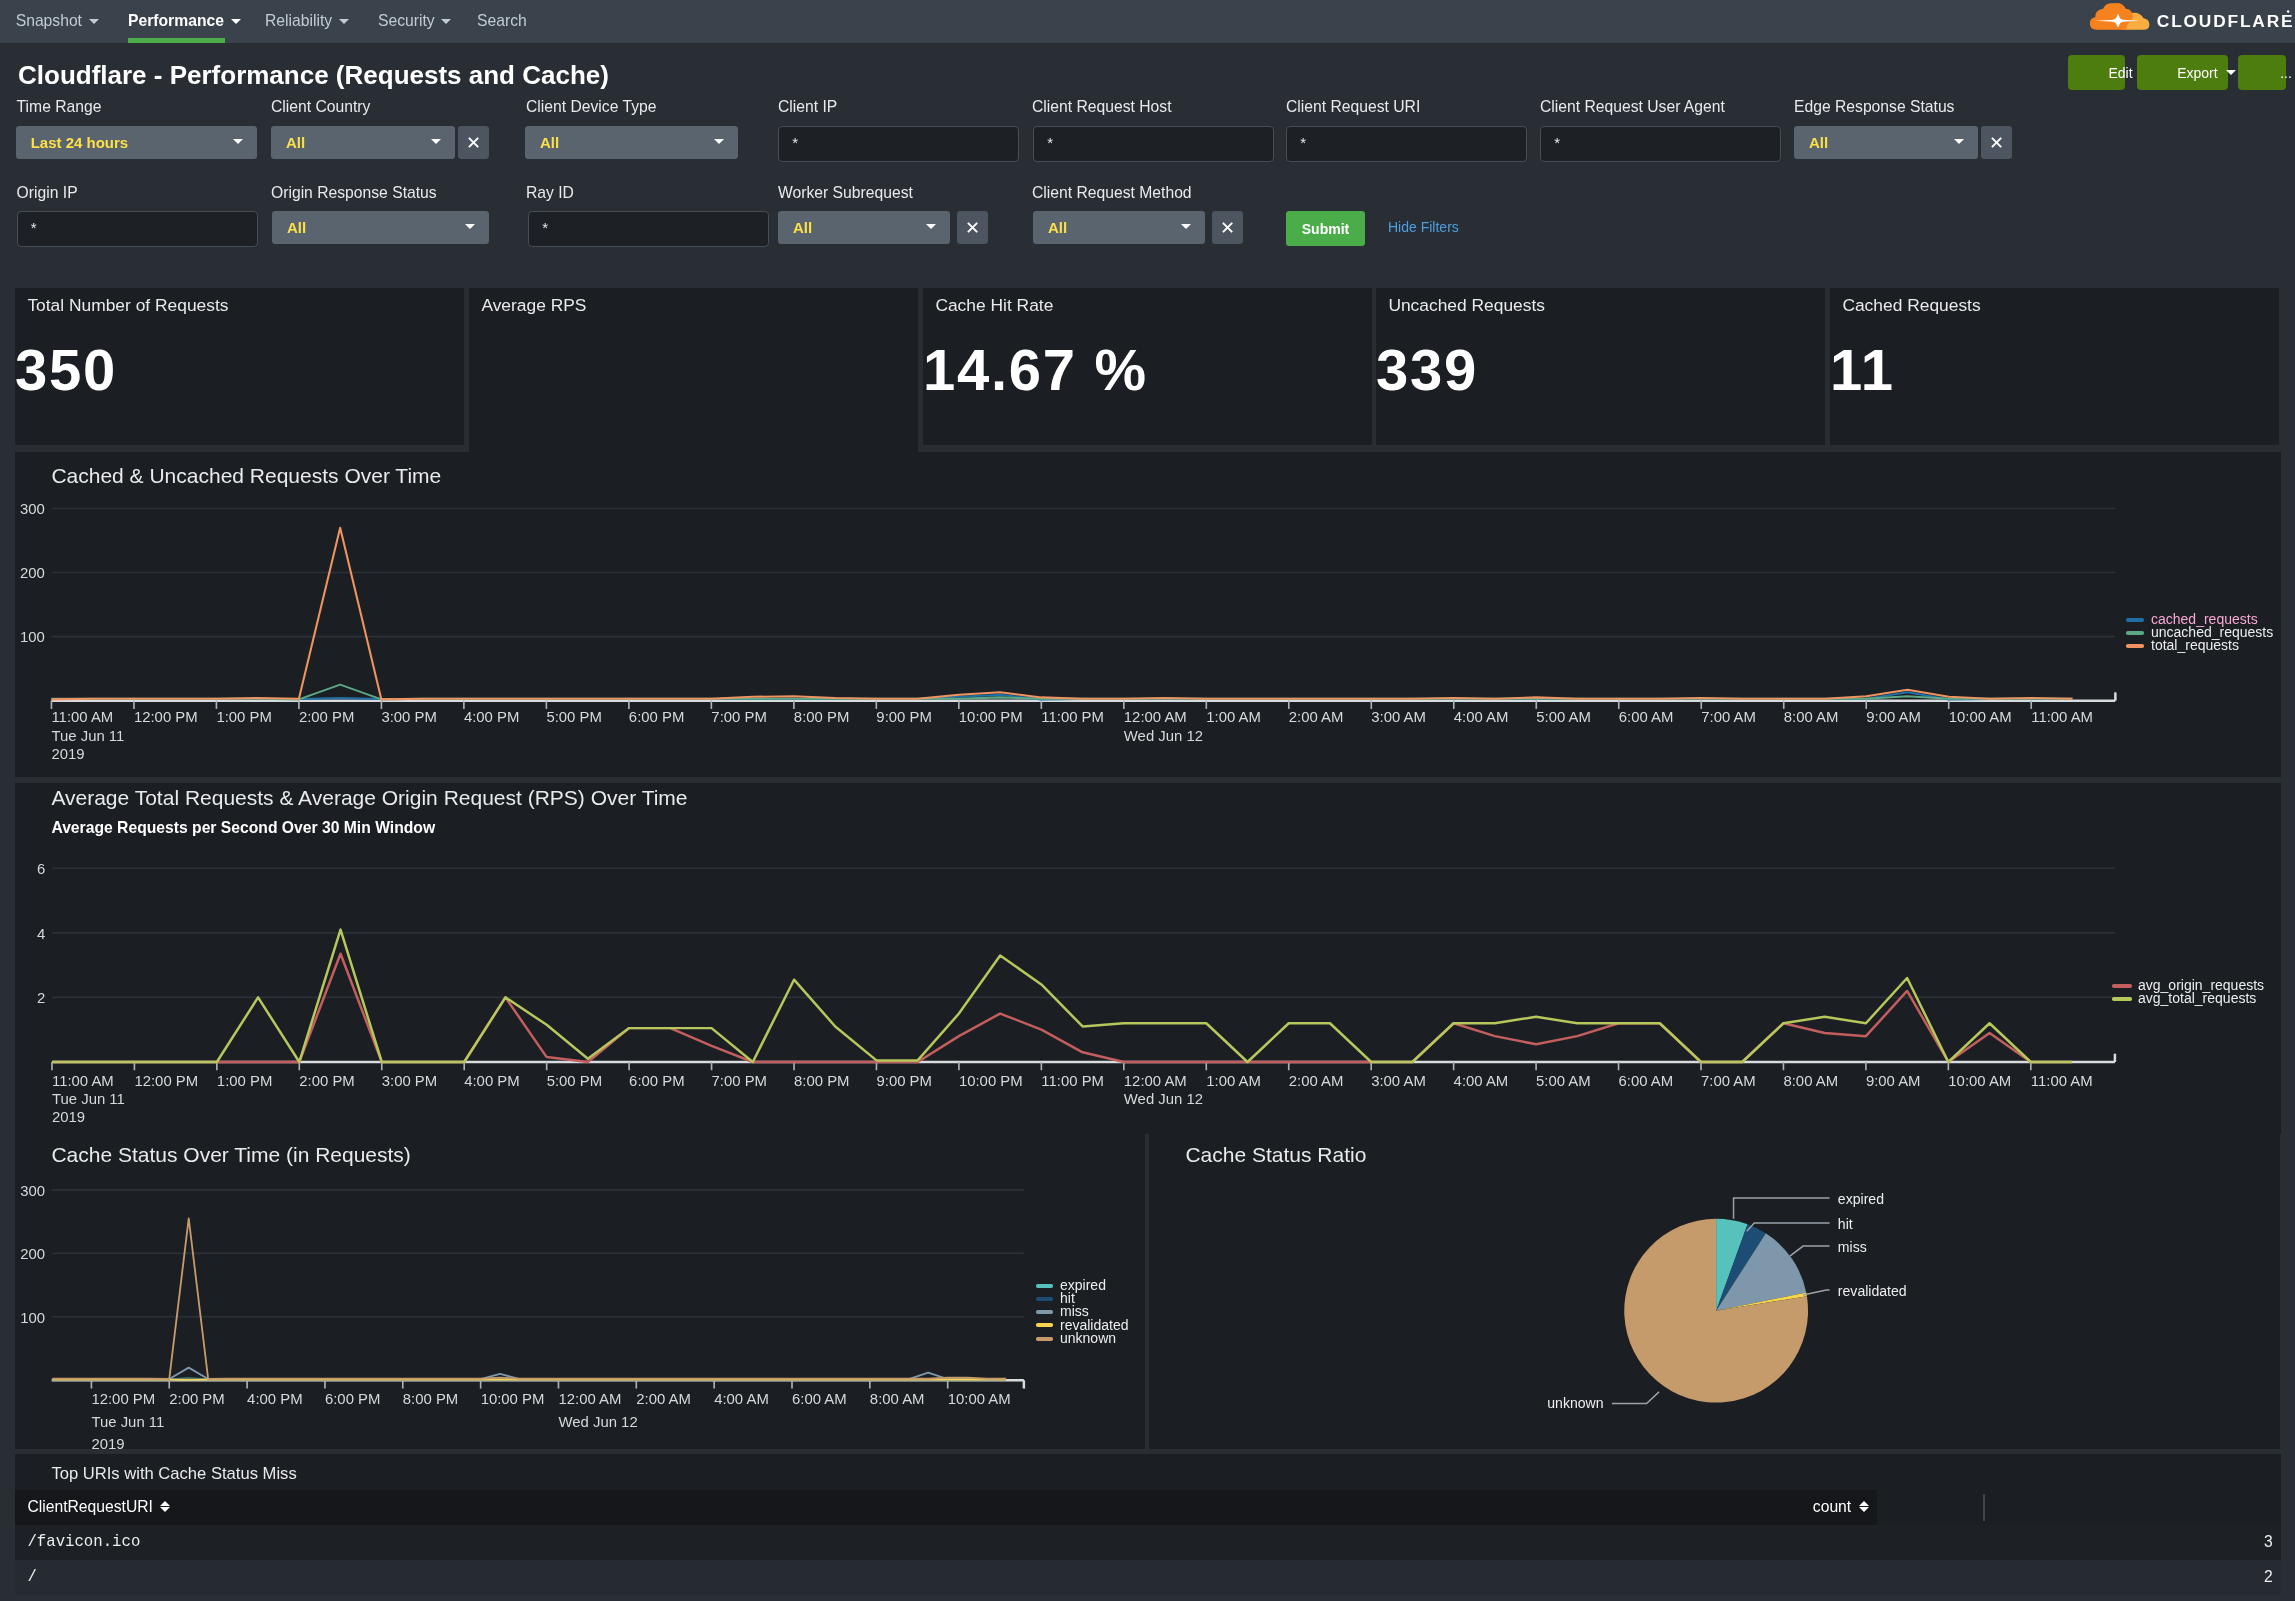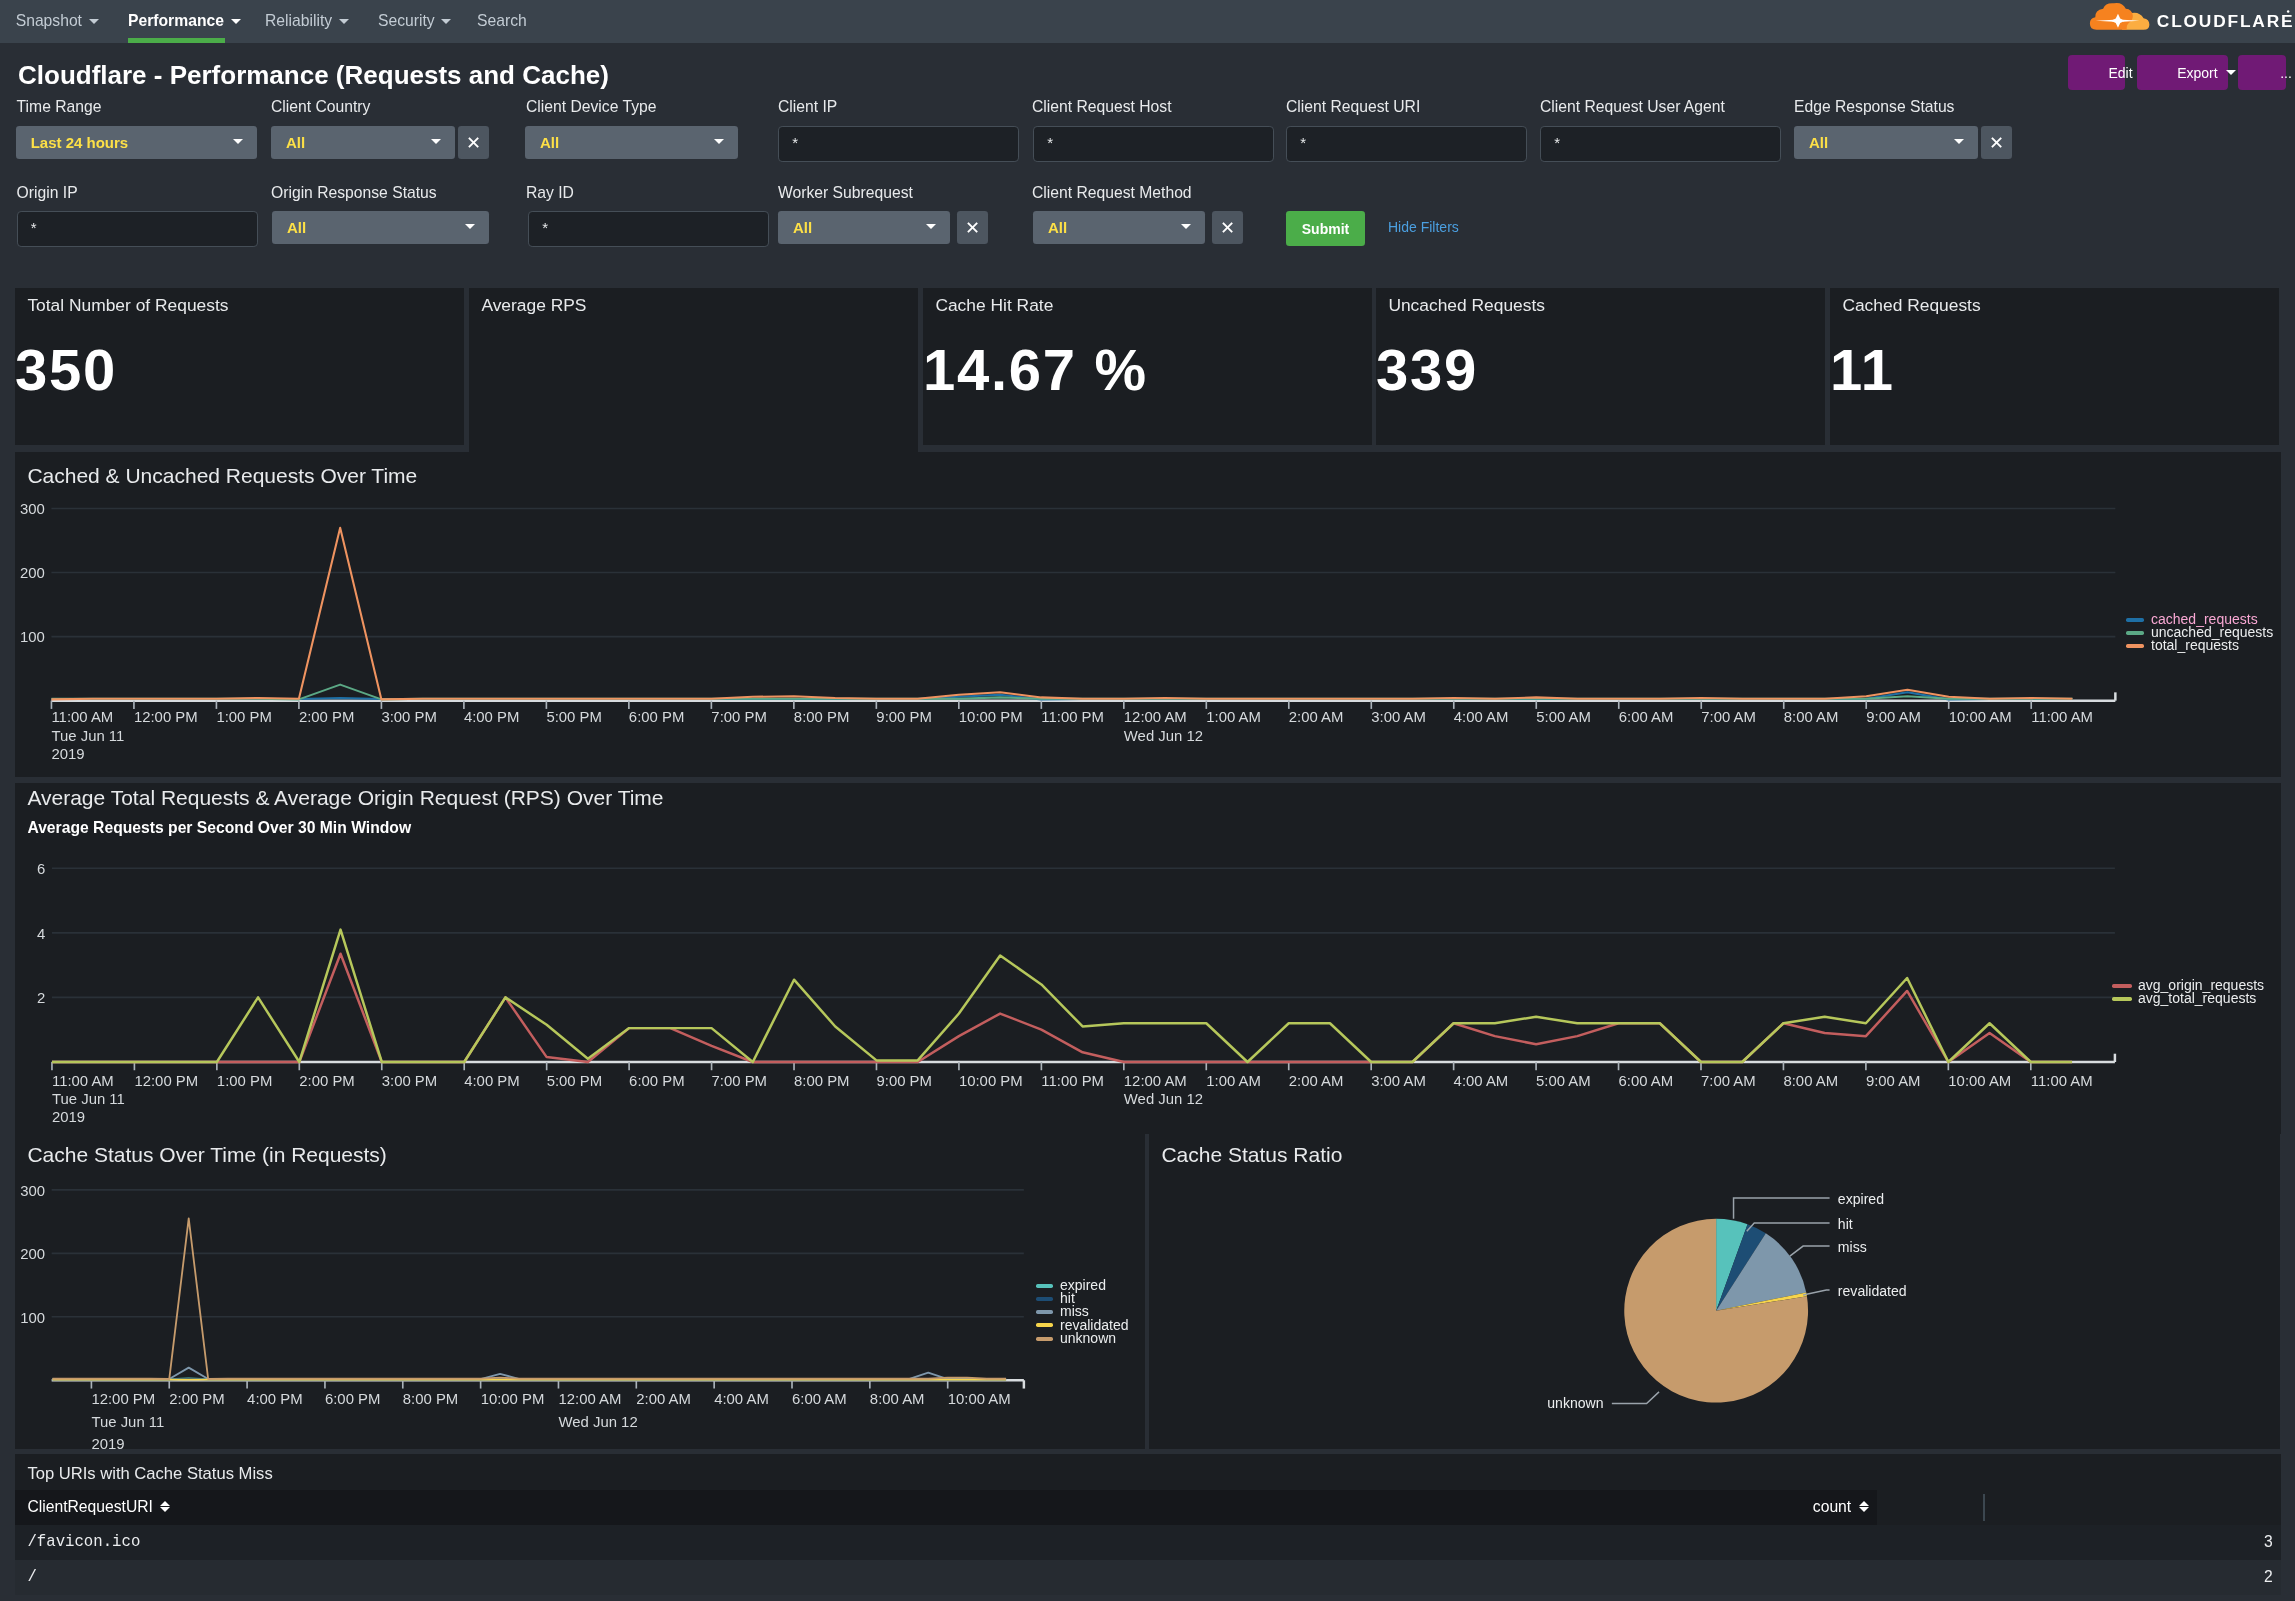--- a/index.html
+++ b/index.html
@@ -10,22 +10,22 @@
 .fsel { position:absolute; background:#5a646f; border-radius:3.3px; color:#fde047; font-size:15px; font-weight:bold; display:flex; align-items:center; padding:0 15px; }
 .fsel .caret { position:absolute; right:14px; top:50%; margin-top:-3.3px; width:0; height:0; border-left:5px solid transparent; border-right:5px solid transparent; border-top:5.8px solid #fff; }
 .finp { position:absolute; background:#1d2126; border:1.7px solid #454e57; border-radius:4.1px; color:#e8eaec; font-size:15px; padding:6.6px 13.2px; }
 .fxbtn { position:absolute; width:31px; background:#4d5660; border-radius:3.3px; color:#fff; font-size:18px; display:flex; align-items:center; justify-content:center; }
 .submit { position:absolute; left:1286px; top:211px; width:79px; height:35px; background:#4bad49; border-radius:3.3px; color:#fff; font-size:14px; font-weight:bold; display:flex; align-items:center; justify-content:center; }
 .hidef { position:absolute; left:1388px; top:219px; font-size:14px; color:#4b9fe0; }
 .navitem { position:absolute; top:11.6px; font-size:15.7px; color:#c3ccd4; }
 .navitem b { color:#fff; font-weight:bold; }
 .ncaret { display:inline-block; width:0; height:0; border-left:5px solid transparent; border-right:5px solid transparent; border-top:5.8px solid #c3ccd4; margin-left:6.6px; vertical-align:middle; }
 .ncaret.w { border-top-color:#fff; }
-.hbtn { position:absolute; top:55px; height:35px; background:#701a75; border-radius:4.1px; color:#fff; font-size:14px; display:flex; align-items:center; justify-content:center;padding-left:48px; }
-.ctitle { position:absolute; font-size:21px; color:#e8eaec; }
+.hbtn { position:absolute; top:55px; height:35px; background:#4d7c0f; border-radius:4.1px; color:#fff; font-size:14px; display:flex; align-items:center; justify-content:center;padding-left:48px; }
+.ctitle { position:absolute; font-size:21px; color:#e8eaec;margin-left:24px; }
 </style></head>
 <body>
 <div class="abs" style="left:0;top:0;width:2295px;height:43px;background:#3a434c"></div>
 <div class="navitem" style="left:15.7px">Snapshot<span class="ncaret"></span></div>
 <div class="navitem" style="left:128px"><b>Performance</b><span class="ncaret w"></span></div>
 <div class="abs" style="left:128px;top:38px;width:97px;height:5px;background:#4bad49"></div>
 <div class="navitem" style="left:265px">Reliability<span class="ncaret"></span></div>
 <div class="navitem" style="left:378px">Security<span class="ncaret"></span></div>
 <div class="navitem" style="left:477px">Search</div>
 <svg width="217" height="38" viewBox="0 0 262 46" style="position:absolute;left:2083px;top:0px">

